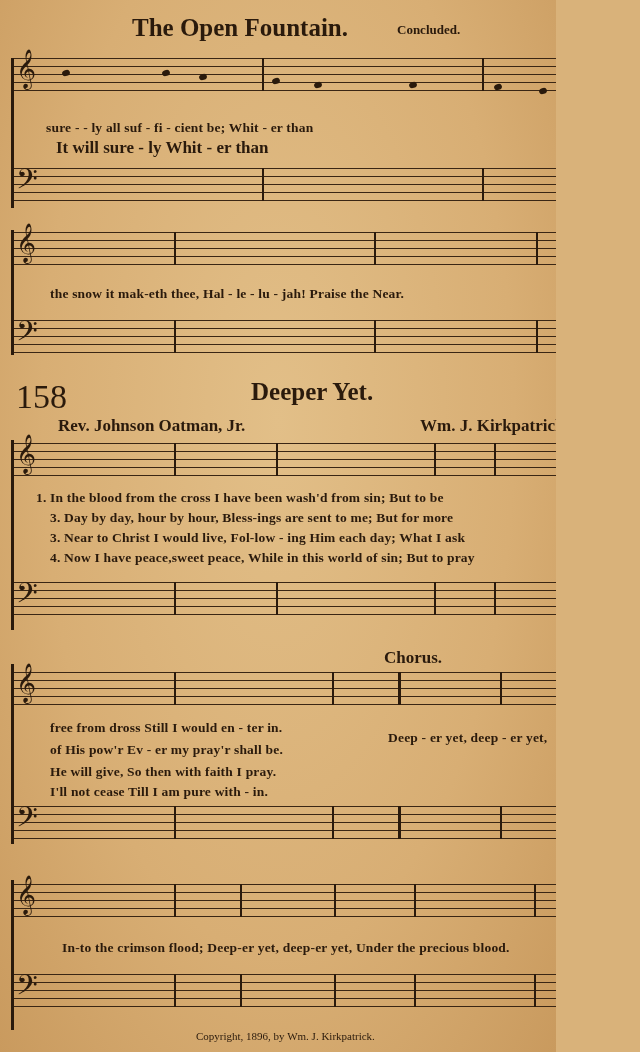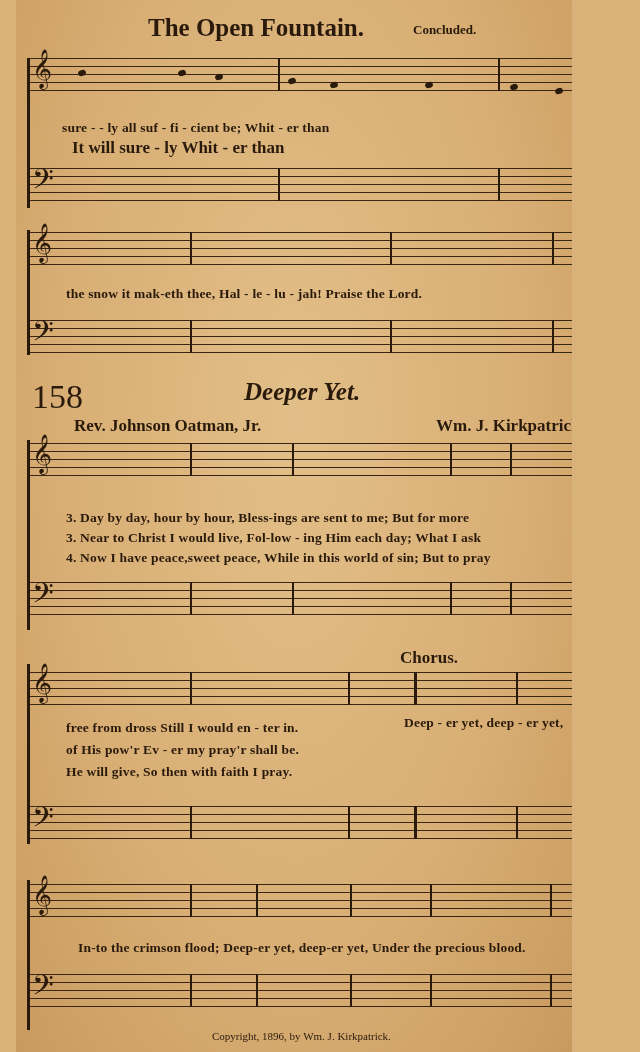--- a/index.html
+++ b/index.html
@@ -1,18 +1,18 @@
 <!DOCTYPE html>
 <html><head>
 <meta charset="utf-8">
 <style>
   body { margin:0; background:#d9b27a; }
   .page { position:relative; width:556px; height:1052px; overflow:hidden;
     background: radial-gradient(ellipse at 50% 40%, #e2bf88 0%, #d8ae74 60%, #c99a5e 100%);
-    font-family:"Liberation Serif", serif; color:#2a1a0c;margin-left:16px; }
+    font-family:"Liberation Serif", serif; color:#2a1a0c; }
   .abs { position:absolute; white-space:nowrap; }
   .title { font-weight:bold; font-size:25px; }
   .sub { font-weight:bold; font-size:13px; }
   .lyr { font-size:13.5px; font-weight:bold; letter-spacing:0.2px; }
   .small { font-size:17px; font-weight:bold; }
   .num { font-size:34px; }
   .staff { position:absolute; left:14px; width:588px; height:33px; }
   .staff .line { position:absolute; left:0; right:0; height:1px; background:#3a2614; }
   .brace { position:absolute; left:11px; width:3px; background:#2a1a0c; }
   .bar { position:absolute; width:1.5px; background:#2a1a0c; }
@@ -65,52 +65,53 @@
       <div class="line" style="top:8px"></div>
       <div class="line" style="top:16px"></div>
       <div class="line" style="top:24px"></div>
       <div class="line" style="top:32px"></div>
     <div class="clef" style="left:2px;top:-6px;">𝄞</div>
     <div class="bar" style="left:160px;top:0;height:33px;"></div>
       <div class="bar" style="left:360px;top:0;height:33px;"></div>
       <div class="bar" style="left:522px;top:0;height:33px;"></div>
       <div class="bar" style="left:584px;top:0;height:33px;width:3px"></div>
   </div>
-  <div class="abs lyr" style="left:50px;top:286px;">the snow it mak-eth thee, Hal - le - lu - jah! Praise the Lord.</div>
+  <div class="abs lyr" style="left:50px;top:286px;">the snow it mak-eth thee, Hal - le - lu - jah! Praise the Near.</div>
   <div class="staff" style="top:320px;">
     <div class="line" style="top:0"></div>
       <div class="line" style="top:8px"></div>
       <div class="line" style="top:16px"></div>
       <div class="line" style="top:24px"></div>
       <div class="line" style="top:32px"></div>
     <div class="clef" style="left:2px;top:-2px;">𝄢</div>
     <div class="bar" style="left:160px;top:0;height:33px;"></div>
       <div class="bar" style="left:360px;top:0;height:33px;"></div>
       <div class="bar" style="left:522px;top:0;height:33px;"></div>
       <div class="bar" style="left:584px;top:0;height:33px;width:3px"></div>
   </div>
 
   <div class="abs num" style="left:16px;top:378px;">158</div>
-  <div class="abs title" style="left:228px;top:378px;font-style:italic;">Deeper Yet.</div>
+  <div class="abs title" style="left:251px;top:378px;">Deeper Yet.</div>
   <div class="abs small" style="left:58px;top:416px;">Rev. Johnson Oatman, Jr.</div>
   <div class="abs small" style="left:420px;top:416px;">Wm. J. Kirkpatrick.</div>
 
   <div class="brace" style="top:440px;height:190px;"></div>
   <div class="staff" style="top:443px;">
     <div class="line" style="top:0"></div>
       <div class="line" style="top:8px"></div>
       <div class="line" style="top:16px"></div>
       <div class="line" style="top:24px"></div>
       <div class="line" style="top:32px"></div>
     <div class="clef" style="left:2px;top:-6px;">𝄞</div>
     <div class="bar" style="left:160px;top:0;height:33px;"></div>
       <div class="bar" style="left:262px;top:0;height:33px;"></div>
       <div class="bar" style="left:420px;top:0;height:33px;"></div>
       <div class="bar" style="left:480px;top:0;height:33px;"></div>
   </div>
+  <div class="abs lyr" style="left:36px;top:490px;">1. In  the blood from the cross  I have been wash'd from sin;  But  to be</div>
   <div class="abs lyr" style="left:50px;top:510px;">3. Day by day, hour by hour, Bless-ings are sent to  me;  But for more</div>
   <div class="abs lyr" style="left:50px;top:530px;">3. Near to Christ  I would live,  Fol-low - ing Him each  day;  What  I ask</div>
   <div class="abs lyr" style="left:50px;top:550px;">4. Now  I have peace,sweet peace, While in this world of  sin;  But  to pray</div>
   <div class="staff" style="top:582px;">
     <div class="line" style="top:0"></div>
       <div class="line" style="top:8px"></div>
       <div class="line" style="top:16px"></div>
       <div class="line" style="top:24px"></div>
       <div class="line" style="top:32px"></div>
     <div class="clef" style="left:2px;top:-2px;">𝄢</div>
@@ -129,22 +130,23 @@
       <div class="line" style="top:24px"></div>
       <div class="line" style="top:32px"></div>
     <div class="clef" style="left:2px;top:-6px;">𝄞</div>
     <div class="bar" style="left:160px;top:0;height:33px;"></div>
       <div class="bar" style="left:318px;top:0;height:33px;"></div>
       <div class="bar" style="left:384px;top:0;height:33px;width:3px"></div>
       <div class="bar" style="left:486px;top:0;height:33px;"></div>
   </div>
   <div class="abs lyr" style="left:50px;top:720px;">free from dross  Still  I would en - ter  in.</div>
   <div class="abs lyr" style="left:50px;top:742px;">of   His pow'r  Ev - er  my pray'r shall be.</div>
-  <div class="abs lyr" style="left:388px;top:715px;">Deep - er yet,   deep - er yet,</div>
+  <div class="abs lyr" style="left:388px;top:730px;">Deep - er yet,   deep - er yet,</div>
   <div class="abs lyr" style="left:50px;top:764px;">He   will give,  So then with faith  I  pray.</div>
+  <div class="abs lyr" style="left:50px;top:784px;">I'll  not cease  Till  I  am pure with - in.</div>
   <div class="staff" style="top:806px;">
     <div class="line" style="top:0"></div>
       <div class="line" style="top:8px"></div>
       <div class="line" style="top:16px"></div>
       <div class="line" style="top:24px"></div>
       <div class="line" style="top:32px"></div>
     <div class="clef" style="left:2px;top:-2px;">𝄢</div>
     <div class="bar" style="left:160px;top:0;height:33px;"></div>
       <div class="bar" style="left:318px;top:0;height:33px;"></div>
       <div class="bar" style="left:384px;top:0;height:33px;width:3px"></div>

